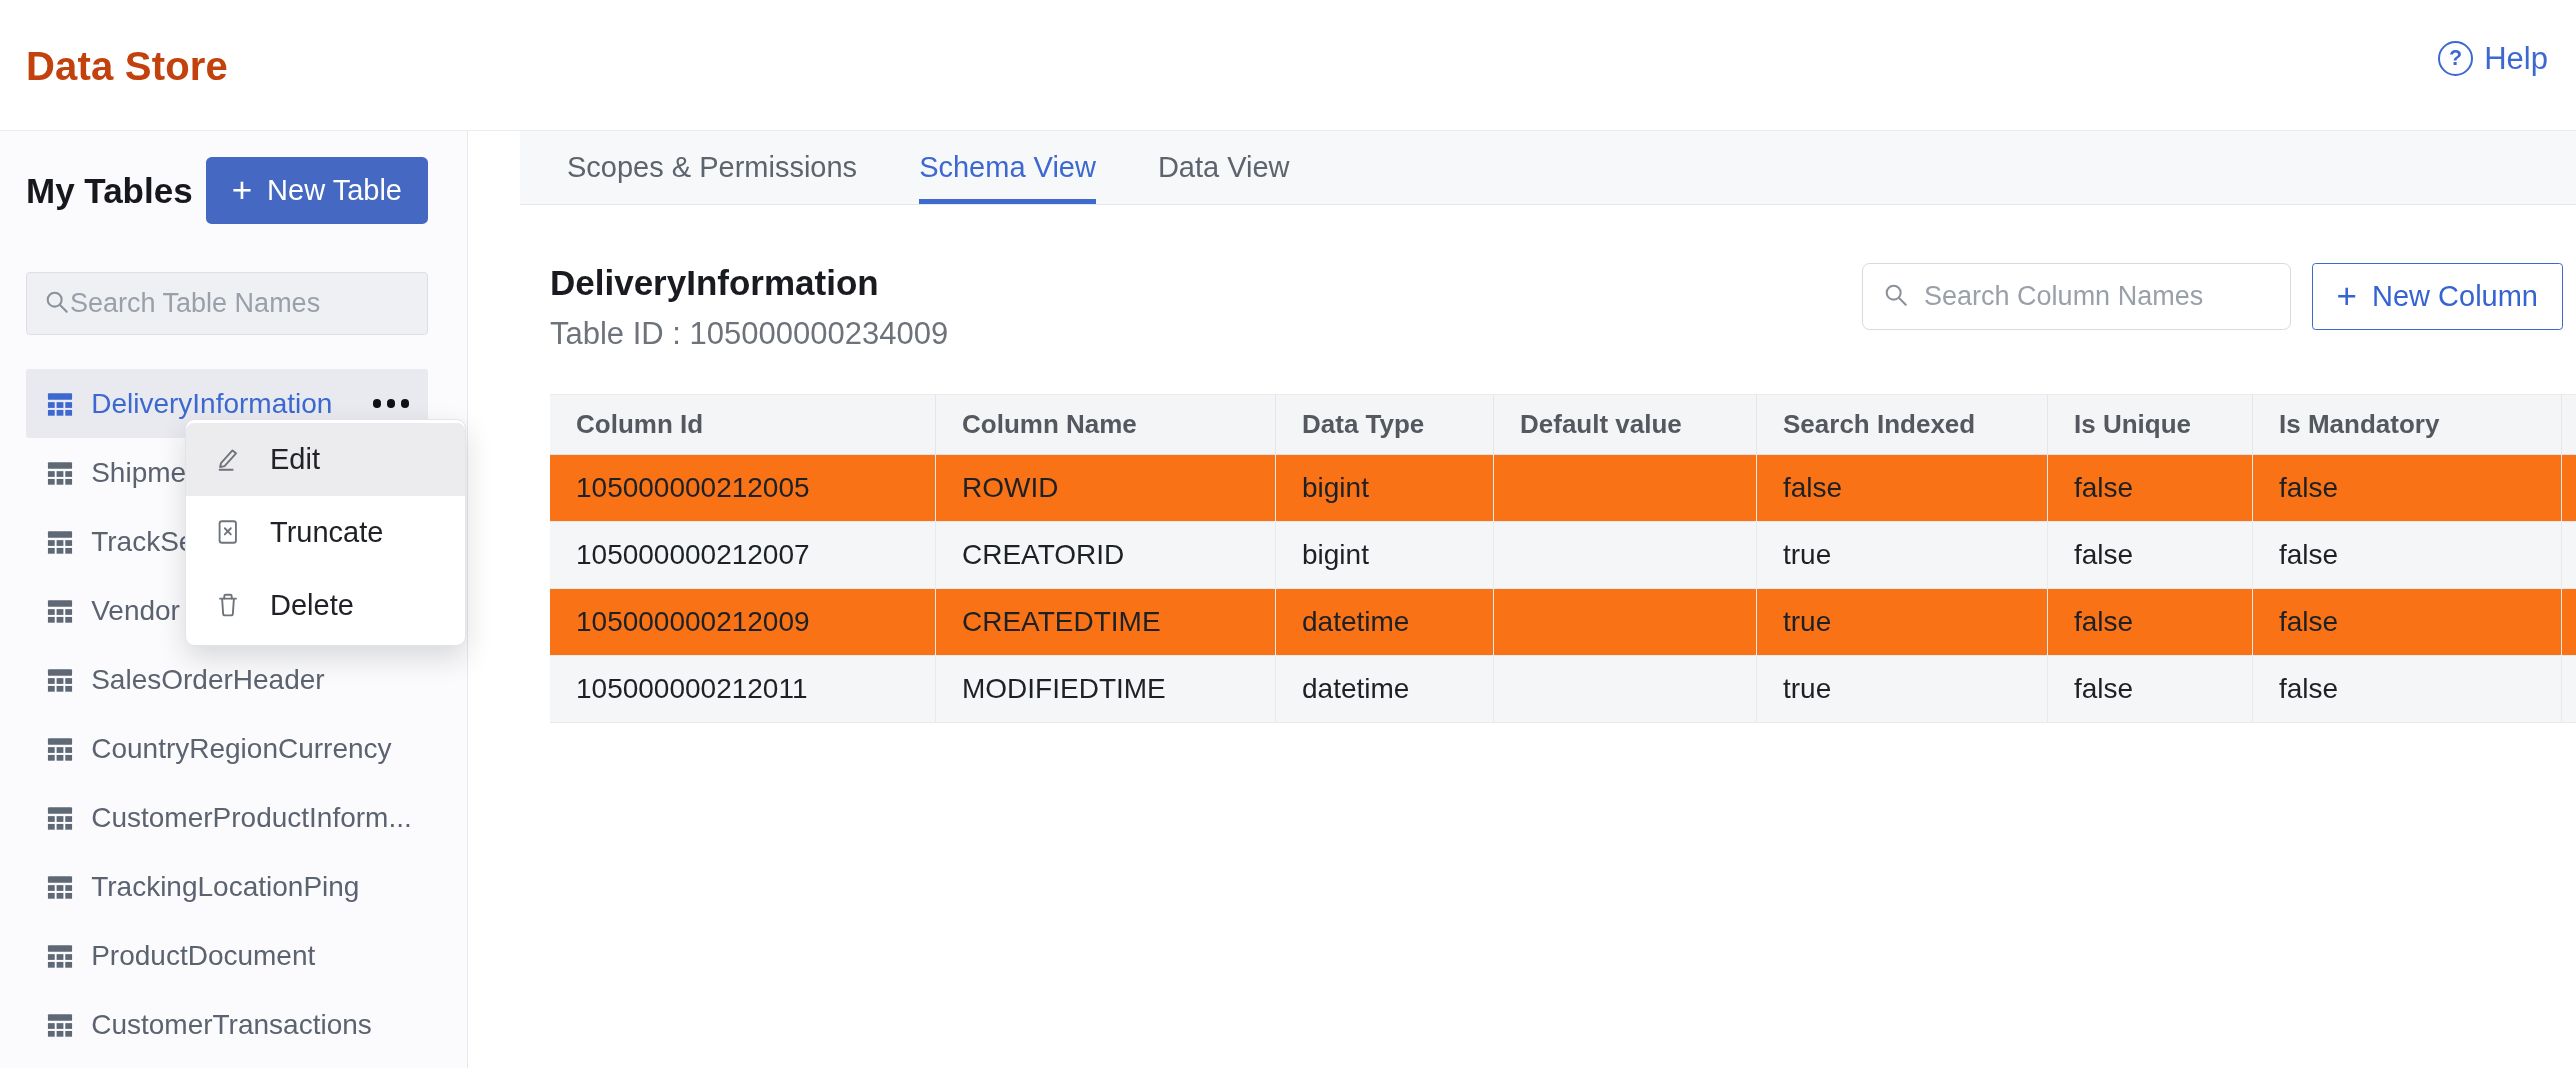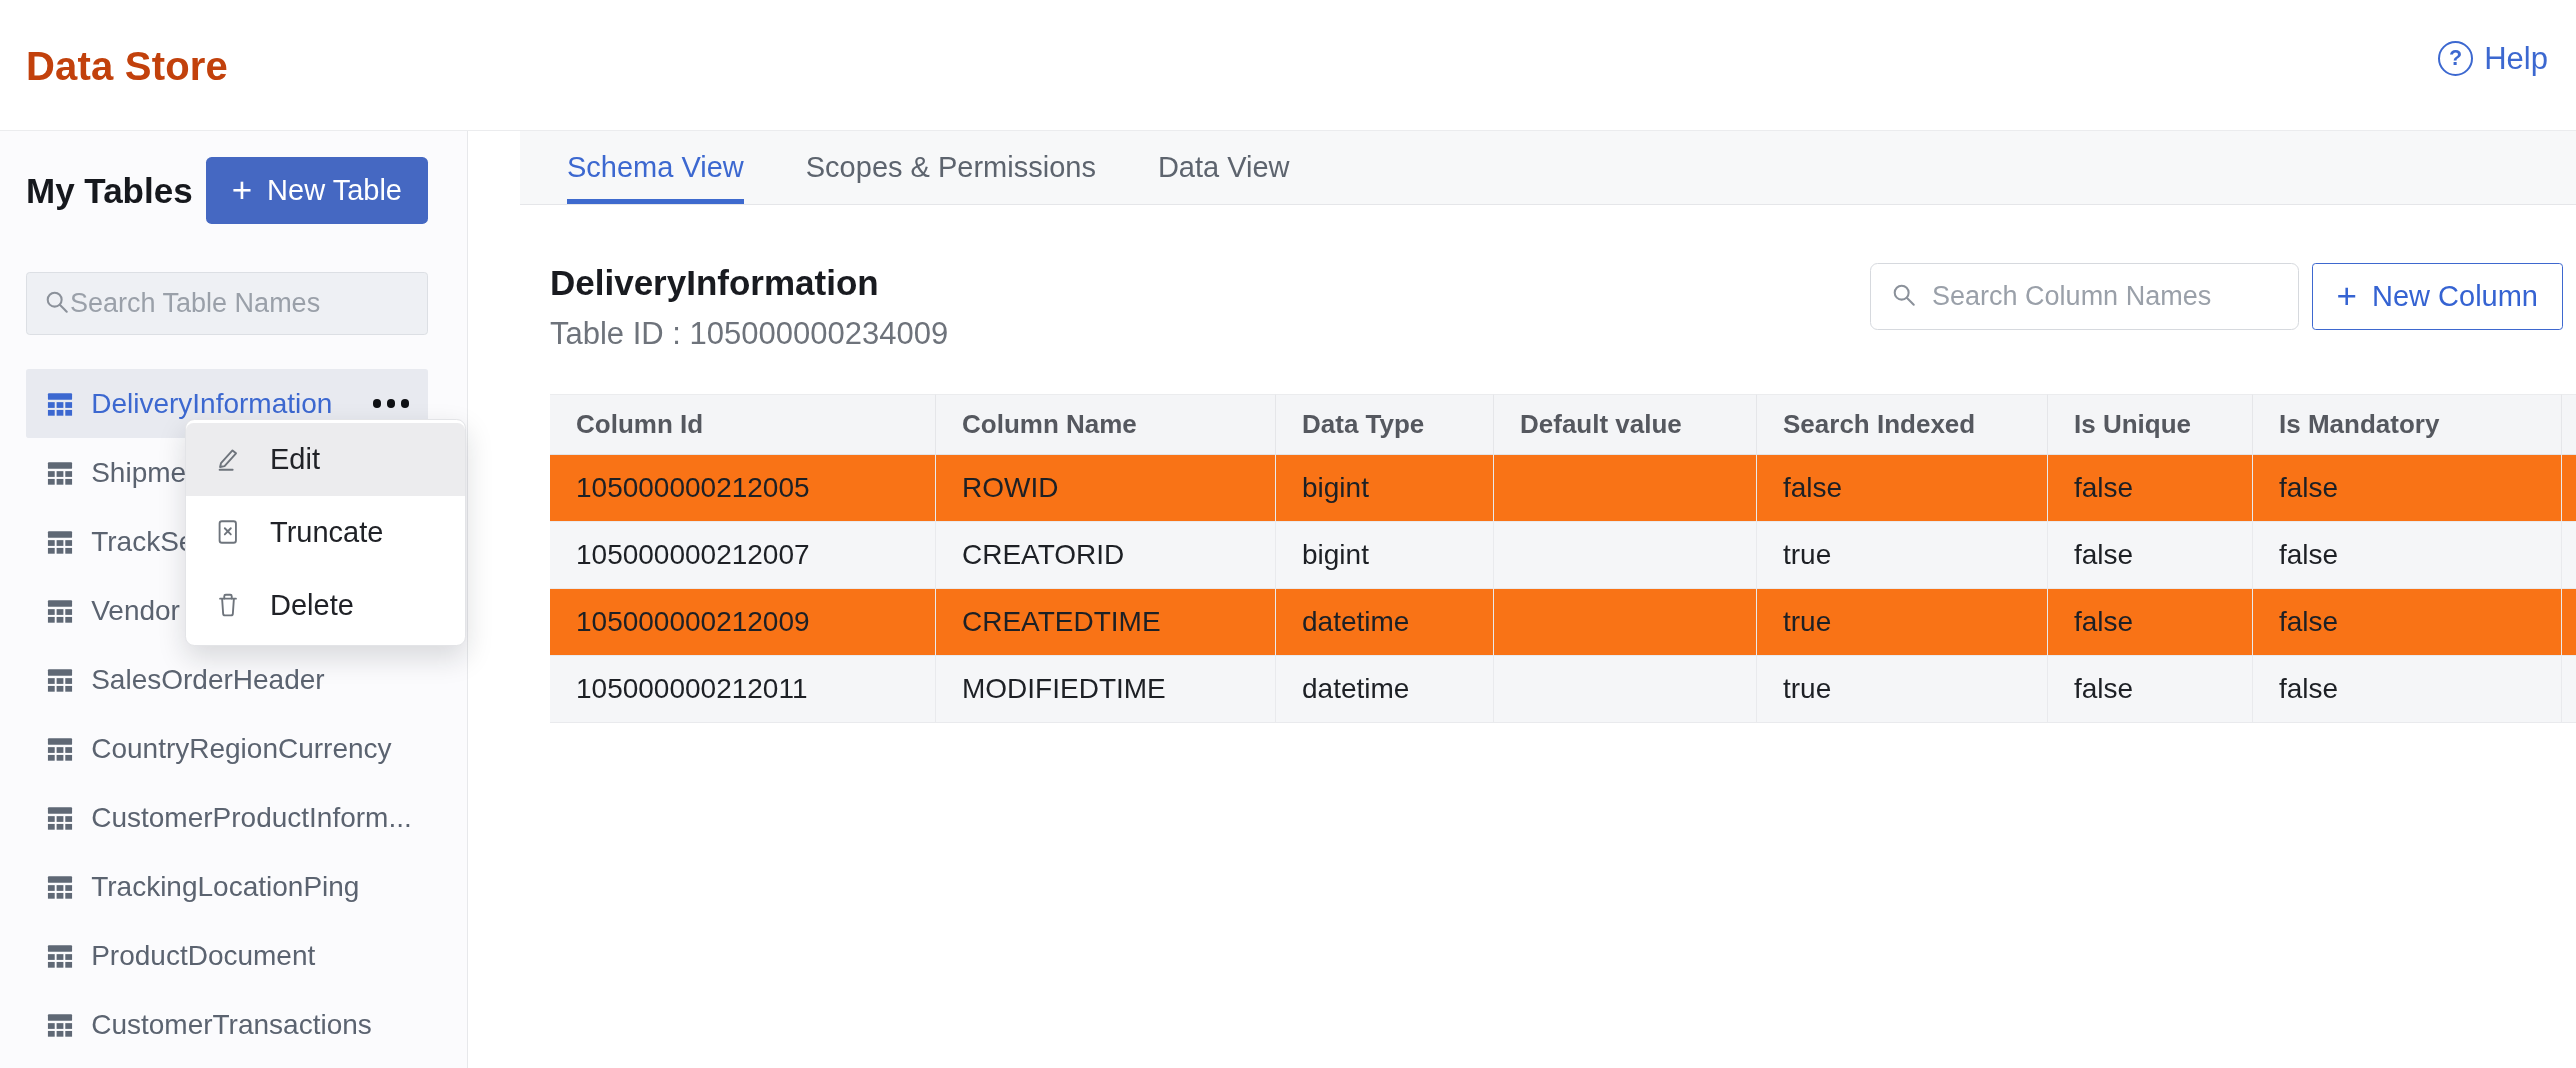--- a/index.html
+++ b/index.html
@@ -87,21 +87,21 @@
   }
   .tab {
     display: flex; align-items: center; margin-right: 62px; cursor: pointer;
     font-size: 29px; color: #5d646e; border-bottom: 5.6px solid transparent; padding-top: 5.6px;
   }
   .tab.active { color: #3c68d0; border-bottom-color: #3e6ace; }
 
   .content-head { display: flex; justify-content: space-between; align-items: flex-start; padding: 58px 13px 0 30px; }
   .table-title { font-size: 35px; font-weight: 700; color: #191b20; }
   .table-id { margin-top: 13px; font-size: 31px; color: #6e737b; }
-  .head-right { display: flex; align-items: center; gap: 13px; border-radius: 15px; }
+  .head-right { display: flex; align-items: center; gap: 21px; border-radius: 15px; }
   .col-search {
     width: 429px; height: 67px; background: #fff;
     border: 0.9px solid #d6d9de; border-radius: 7.5px;
     display: flex; align-items: center; gap: 15px; padding: 0 20.5px;
   }
   .new-col-btn {
     height: 67px; padding: 0 24px; background: #fff; color: #3563d2;
     border: 1.9px solid #3e68cf; border-radius: 3.7px; font-size: 29px; font-family: inherit;
     display: flex; align-items: center; gap: 15px; cursor: pointer;
   }
@@ -300,22 +300,22 @@
             <rect x="19.7" y="20.4" width="7.3" height="6.2"></rect>
           </svg>
         </span>
         <span>CustomerTransactions</span>
       </li>
     </ul>
 </aside>
 
 <main class="main">
   <nav class="tab-bar" id="tab-bar">
+      <div class="tab">Scopes &amp; Permissions</div>
       <div class="tab active">Schema View</div>
-      <div class="tab">Scopes &amp; Permissions</div>
       <div class="tab">Data View</div>
     </nav>
   <div class="content-head">
     <div>
       <h2 class="table-title">DeliveryInformation</h2>
       <div class="table-id">Table ID : 105000000234009</div>
     </div>
     <div class="head-right">
       <div class="col-search">
         <span>

